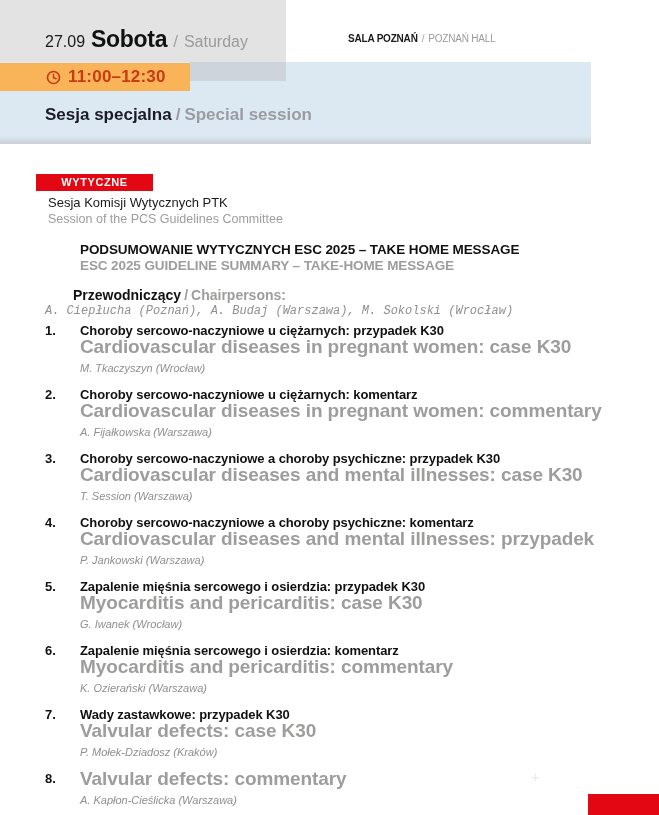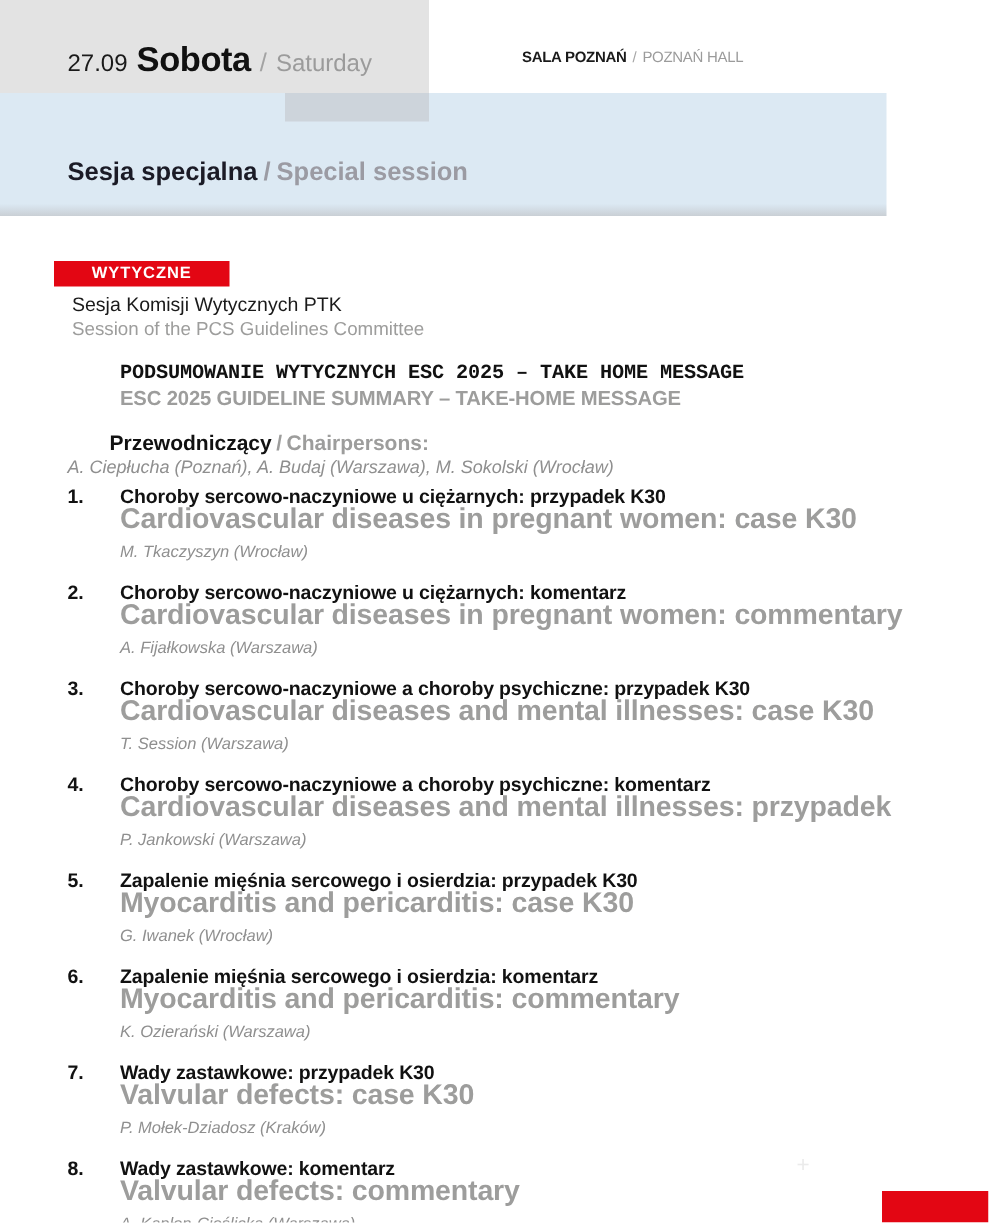--- a/index.html
+++ b/index.html
@@ -72,36 +72,36 @@
   .sess-pl {
     position: absolute; left: 48px; top: 195px;
     font-size: 13px; color: #1a1a1a;
   }
   .sess-en {
     position: absolute; left: 48px; top: 212px;
     font-size: 12.5px; color: #9d9d9c;
   }
   .title-pl {
     position: absolute; left: 80px; top: 242px;
-    font-size: 13.5px; font-weight: bold; color: #111; letter-spacing: -0.1px; font-family: Liberation Mono, monospace;
+    font-size: 13.5px; font-weight: bold; color: #111; letter-spacing: -0.1px;
   }
   .title-en {
     position: absolute; left: 80px; top: 258px;
     font-size: 13.5px; font-weight: bold; color: #9d9d9c; letter-spacing: -0.1px;
   }
   .chairs-label {
     position: absolute; left: 45px; top: 287px;
     font-size: 14px; font-weight: bold; white-space: nowrap; padding-left: 28px;
   }
   .chairs-label .pl  { color: #111; }
   .chairs-label .sep { color: #9d9d9c; margin: 0 3px; }
   .chairs-label .en  { color: #9d9d9c; }
   .chairs-names {
     position: absolute; left: 45px; top: 304px;
-    font-size: 12px; font-style: italic; color: #8f8f8f;
+    font-size: 12px; font-style: italic; color: #8f8f8f; font-family: Liberation Mono, monospace;
   }
 
   
   .agenda { position: absolute; left: 45px; top: 323px; width: 565px; }
   .item { display: flex; margin-bottom: 12px; }
   .item-num {
     width: 35px; flex: none;
     font-size: 13px; font-weight: bold; color: #111;
     line-height: 16px;
   }
@@ -143,20 +143,27 @@
       <span class="day-pl">Sobota</span>
       <span class="date-sep">/</span>
       <span class="day-en">Saturday</span>
     </div>
   </div>
 
   <div class="hall">
     <span class="hall-pl">SALA POZNAŃ</span><span class="hall-sep">/</span><span class="hall-en">POZNAŃ HALL</span>
   </div>
 
+  <div class="time-box">
+    <svg class="clock-icon" viewBox="0 0 16 16">
+      <circle cx="8" cy="8" r="6.4" fill="none" stroke="#c93a15" stroke-width="1.8"></circle>
+      <path d="M8 4.4 L8 8.2 L10.8 9.4" fill="none" stroke="#c93a15" stroke-width="1.6" stroke-linecap="round" stroke-linejoin="round"></path>
+    </svg>
+    <span class="time-text">11:00–12:30</span>
+  </div>
 
   <div class="session-type">
     <span class="stype-pl">Sesja specjalna</span><span class="stype-sep">/</span><span class="stype-en">Special session</span>
   </div>
 
   <div class="badge">WYTYCZNE</div>
   <div class="sess-pl">Sesja Komisji Wytycznych PTK</div>
   <div class="sess-en">Session of the PCS Guidelines Committee</div>
 
   <div class="title-pl">PODSUMOWANIE WYTYCZNYCH ESC 2025 – TAKE HOME MESSAGE</div>
@@ -220,21 +227,20 @@
       <div class="item-num">7.</div>
       <div class="item-body">
         <div class="item-pl">Wady zastawkowe: przypadek K30</div>
         <div class="item-en">Valvular defects: case K30</div>
         <div class="item-speaker">P. Mołek-Dziadosz (Kraków)</div>
       </div>
     </div>
       <div class="item">
       <div class="item-num">8.</div>
       <div class="item-body">
-        <div class="item-pl">Wady zastawkowe: komentarz</div>
         <div class="item-en">Valvular defects: commentary</div>
         <div class="item-speaker">A. Kapłon-Cieślicka (Warszawa)</div>
       </div>
     </div>
     </div>
 
   <div class="faint-mark">+</div>
   <div class="red-corner"></div>
 
 </div>

